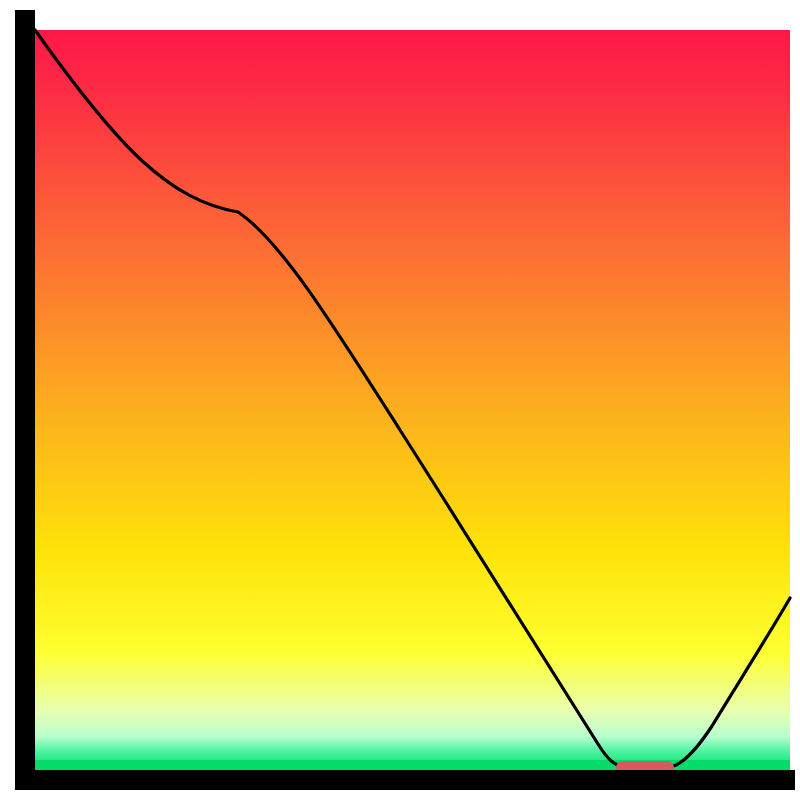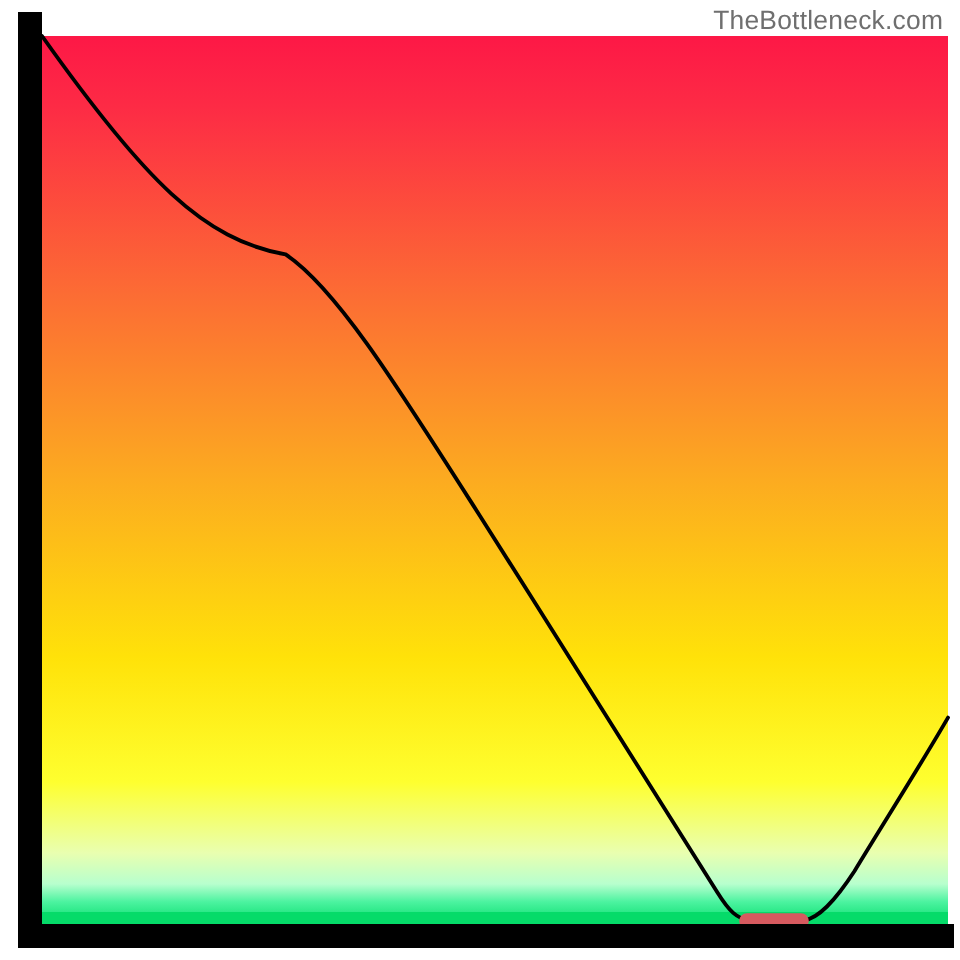--- a/index.html
+++ b/index.html
@@ -62,15 +62,14 @@
            L 670 767
            C 682 765, 695 752, 712 726
            C 740 680, 768 636, 790 598" fill="none" stroke="#000000" stroke-width="3.2" stroke-linecap="round"></path>
 
   <rect x="616" y="761" width="58" height="13" rx="6.5" ry="6.5" fill="#d65a5f"></rect>
 
   <rect x="15" y="10" width="20" height="780" fill="#000000"></rect>
   <rect x="15" y="770" width="780" height="20" fill="#000000"></rect>
 </svg>
 
-<div class="watermark">TheBottleneck.com</div>
 
 </div>
 
 </body></html>

